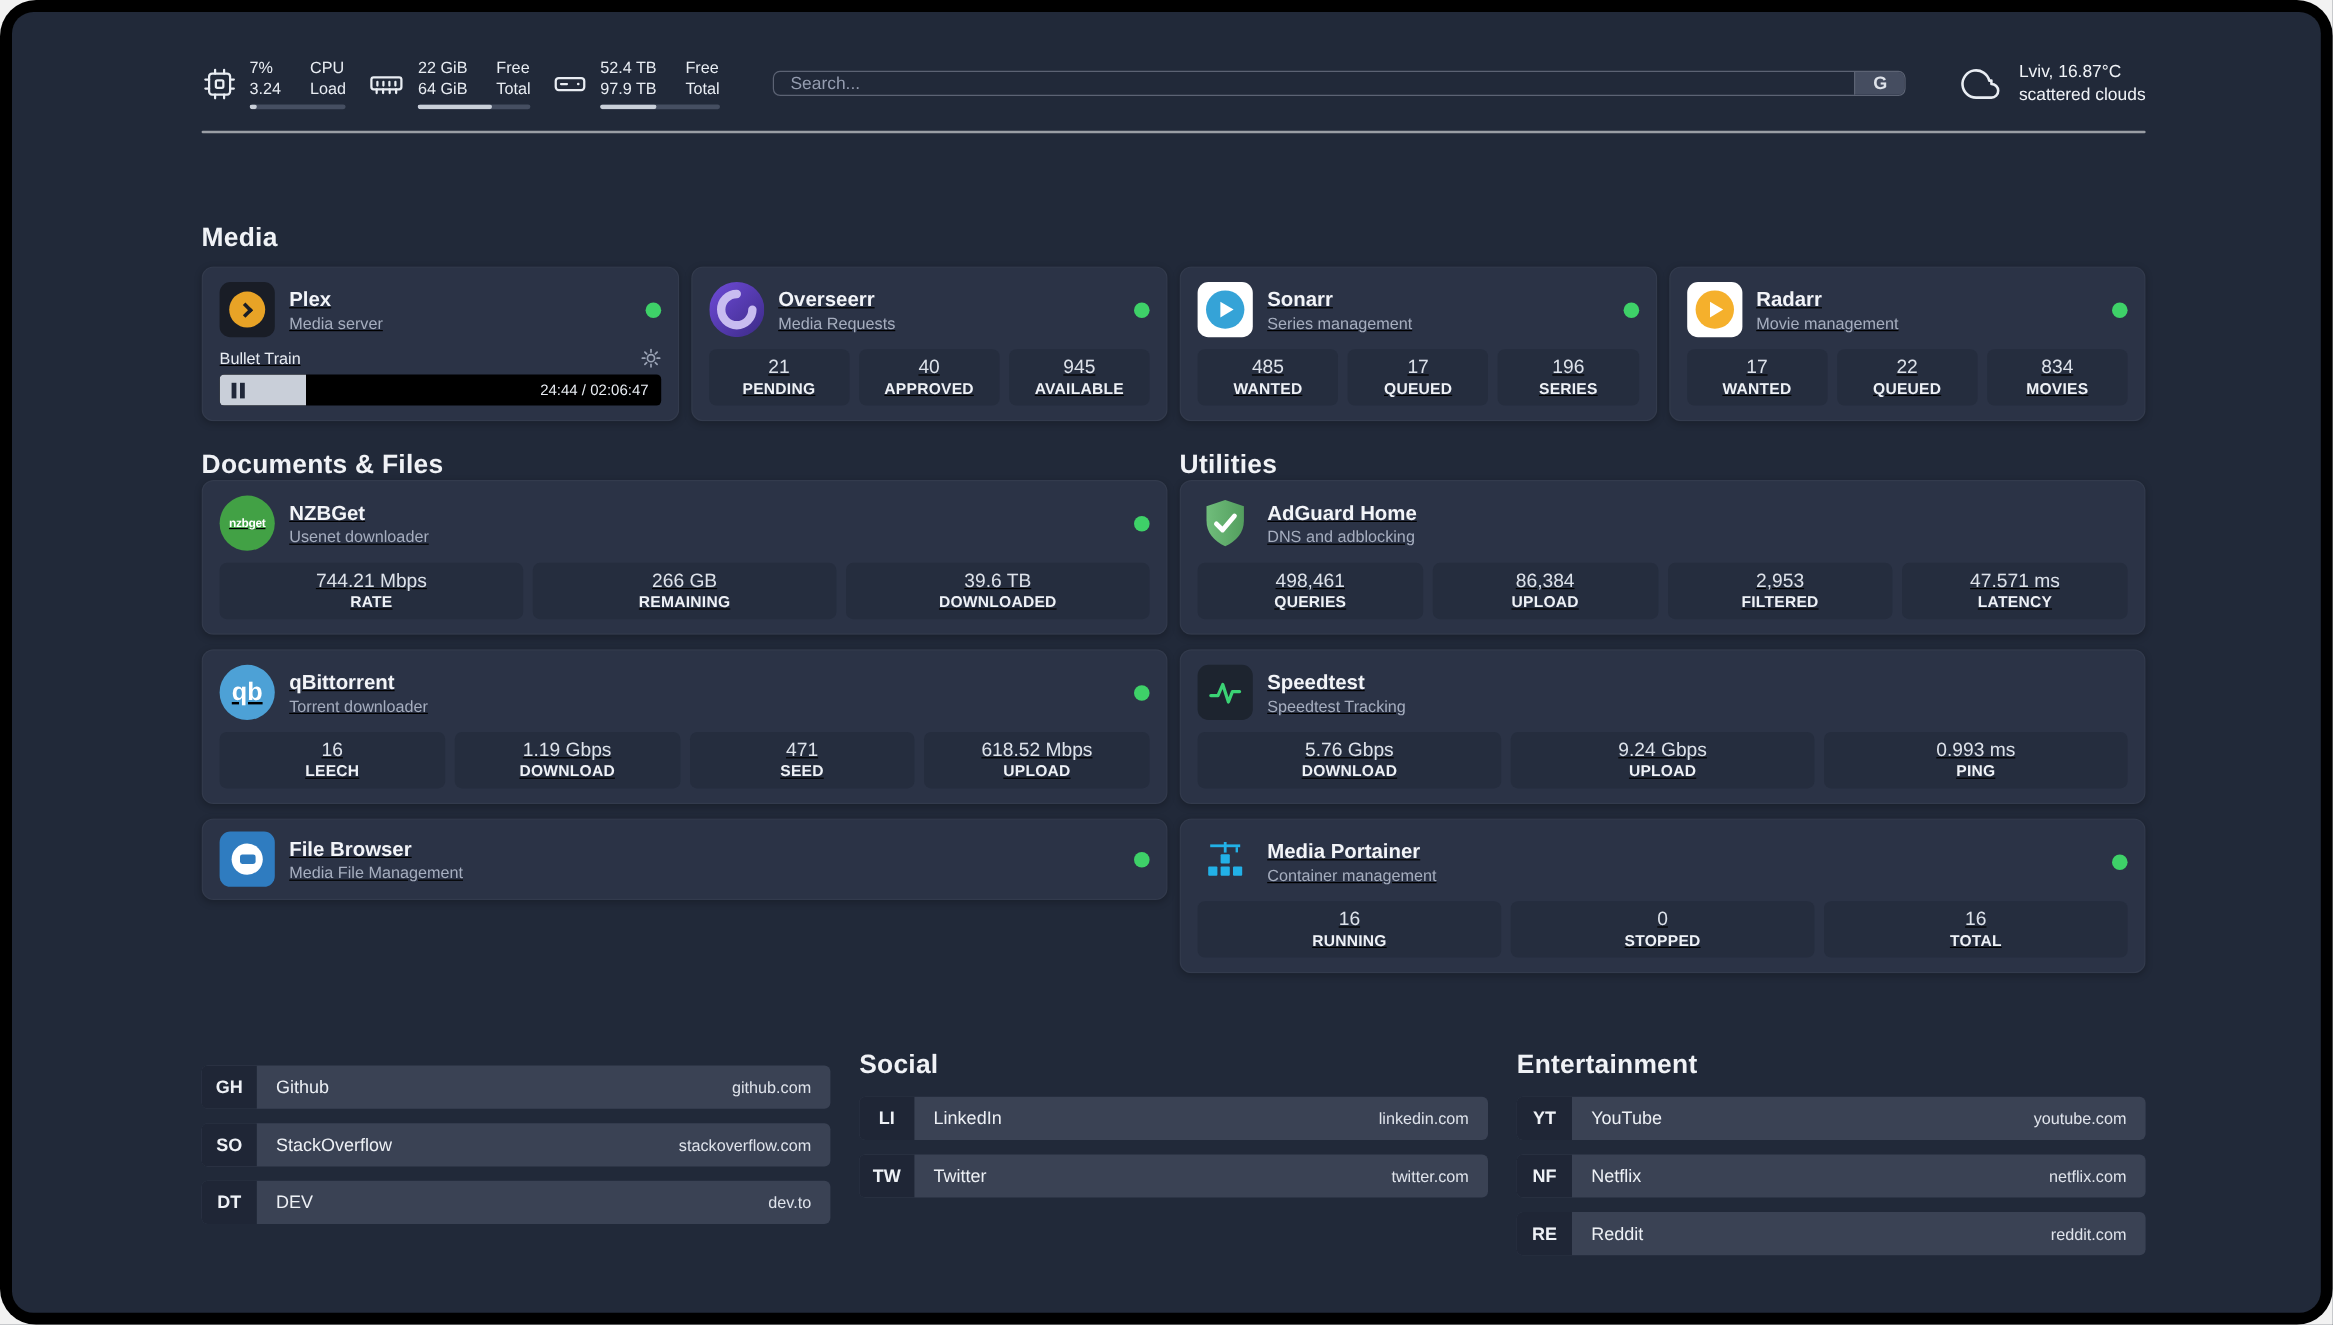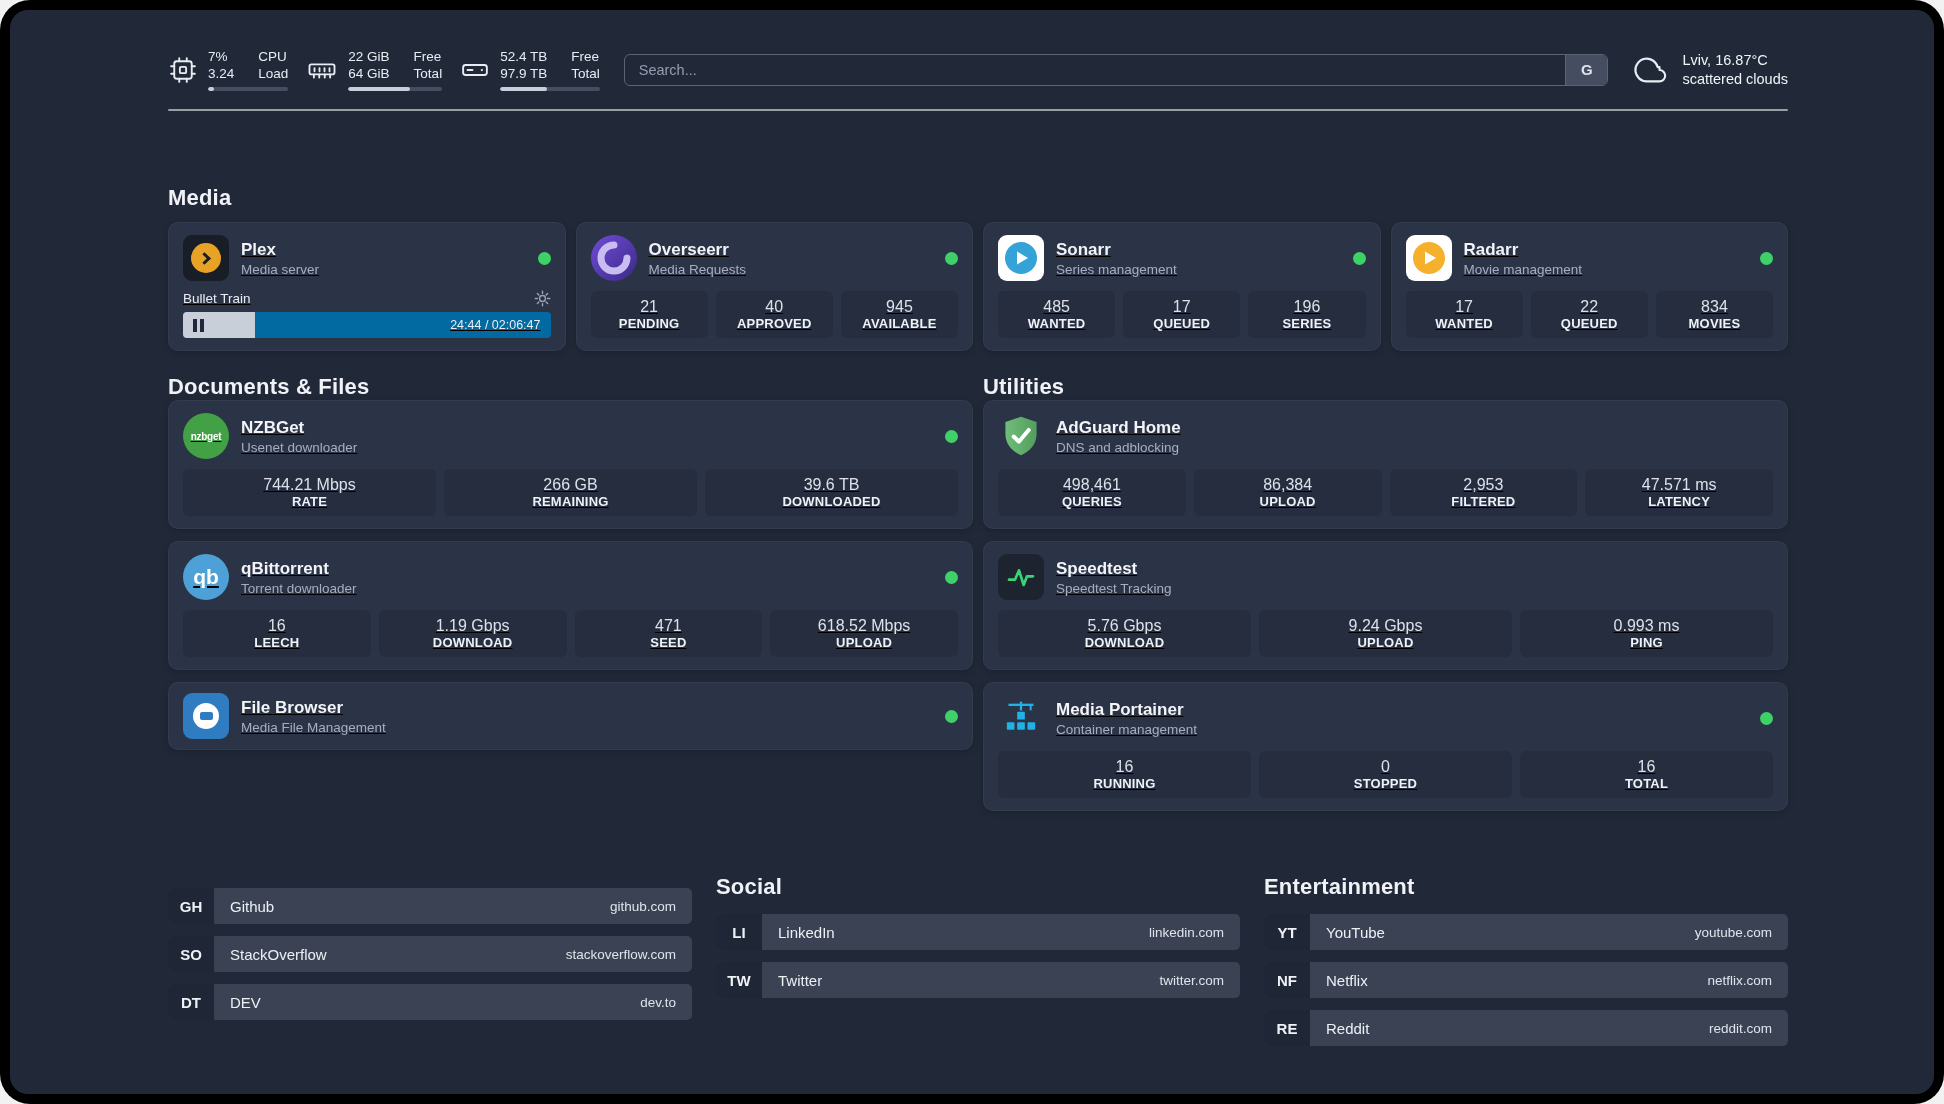--- a/index.html
+++ b/index.html
@@ -18,21 +18,21 @@
   .sys-group { display:flex; gap:18px; flex:none; }
   .sys { display:flex; align-items:center; }
   .sys-icon { margin-right:10px; display:flex; align-items:center; }
   .sys-body { display:flex; flex-direction:column; }
   .sys-rows { display:flex; gap:24px; }
   .sys-col { display:flex; flex-direction:column; }
   .sys-col span { font-size:13.5px; line-height:17px; color:#e9edf3; white-space:nowrap; }
   .sys-bar { margin-top:5px; height:4px; border-radius:2px; background:#454e61; overflow:hidden; }
   .sys-fill { height:100%; background:#c9cfd9; border-radius:2px; }
 
-  .searchbar { flex:1; margin:0 24px; height:32px; border:1px solid #5c6374; border-radius:6px; display:flex; align-items:stretch; overflow:hidden; }
+  .searchbar { flex:1; margin:0 44px; height:21px; border:1px solid #5c6374; border-radius:6px; display:flex; align-items:stretch; overflow:hidden; }
   .search-input { flex:1; background:transparent; border:none; outline:none; color:#e9edf3; font-size:14.5px; padding:0 14px; font-family:inherit; }
   .search-input::placeholder { color:#959db0; }
   .search-engine { width:42px; background:#454d60; border-left:1px solid #5c6374; display:flex; align-items:center; justify-content:center; color:#dfe3ea; font-size:15px; font-weight:600; cursor:pointer; }
 
   .weather { display:flex; align-items:center; gap:12px; flex:none; }
   .weather-text div { font-size:14.5px; line-height:19px; color:#f0f3f7; white-space:nowrap; }
 
   .divider { margin-top:18px; height:2px; background:rgba(255,255,255,.55); border-radius:1px; }
 
   
@@ -50,21 +50,21 @@
 
   .stats { display:flex; gap:8px; margin-top:10px; }
   .stat { flex:1; background:#252d3e; border-radius:6px; padding:6px 4px; text-align:center; min-width:0; }
   .stat-value { font-size:16px; color:#dde2ea; line-height:19px; white-space:nowrap; }
   .stat-label { font-size:13px; font-weight:700; color:#eef1f6; line-height:16px; letter-spacing:.2px; white-space:nowrap; }
 
   
   .player-top { display:flex; align-items:center; margin-top:9px; }
   .player-title { font-size:13.5px; color:#e9edf3; }
   .player-gear { margin-left:auto; display:flex; cursor:pointer; }
-  .player-bar { margin-top:5px; position:relative; height:26px; border-radius:4px; background:#0369a1; display:flex; align-items:center; overflow:hidden; }
+  .player-bar { margin-top:5px; position:relative; height:26px; border-radius:4px; background:#000000; display:flex; align-items:center; overflow:hidden; }
   .player-fill { position:absolute; left:0; top:0; bottom:0; background:#c9cfd9; }
   .pause { position:relative; display:flex; gap:3.5px; margin-left:10px; cursor:pointer; }
   .pause i { display:block; width:3.5px; height:13px; background:#20283a; }
   .player-time { position:relative; margin-left:auto; padding-right:10px; font-size:12.5px; color:#e9edf3; white-space:nowrap; }
 
   .two-col { margin-top:23px; display:grid; grid-template-columns:1fr 1fr; gap:10px; align-items:start; }
   .col-cards { display:flex; flex-direction:column; gap:12px; }
 
   
   .bookmarks { margin-top:63px; display:grid; grid-template-columns:repeat(3,1fr); gap:24px; align-items:start; }

